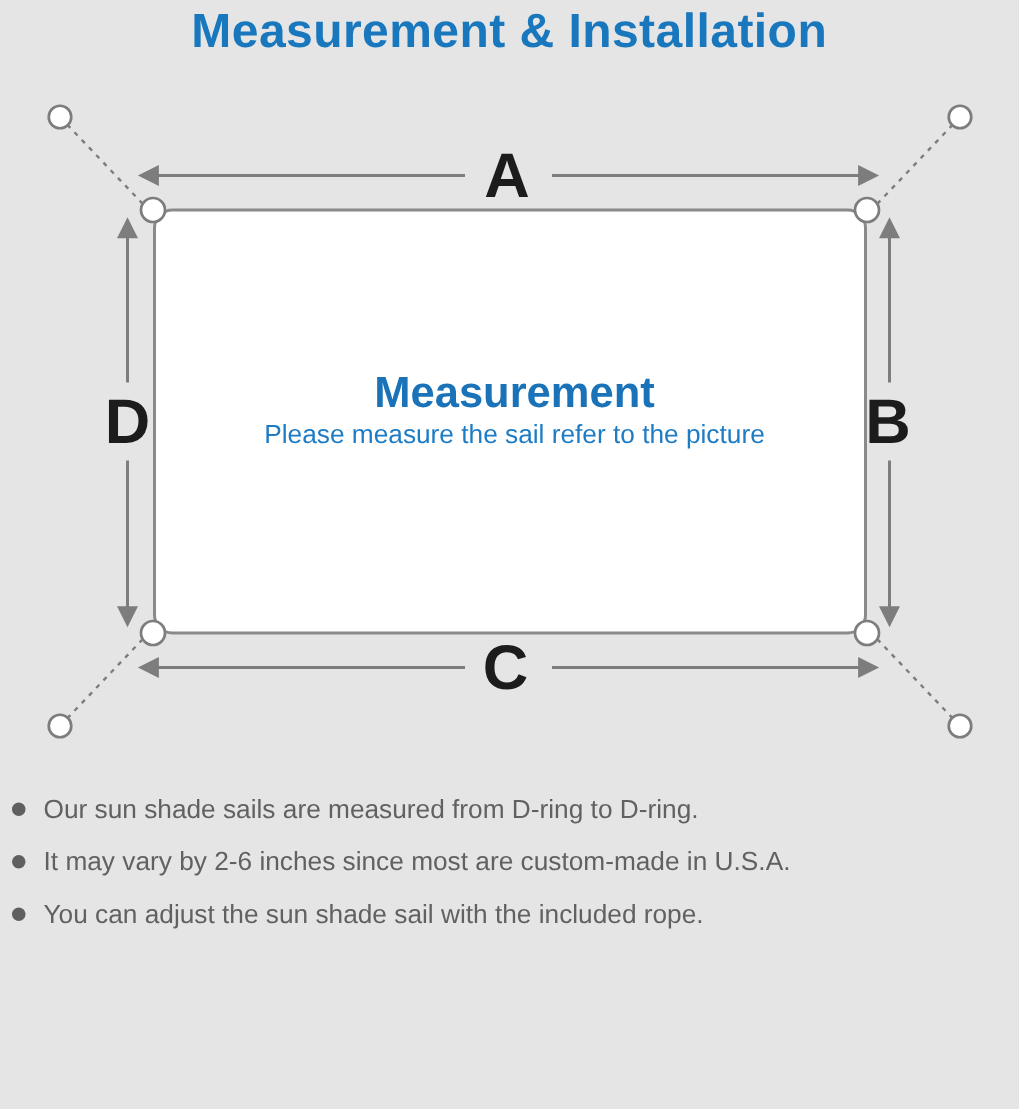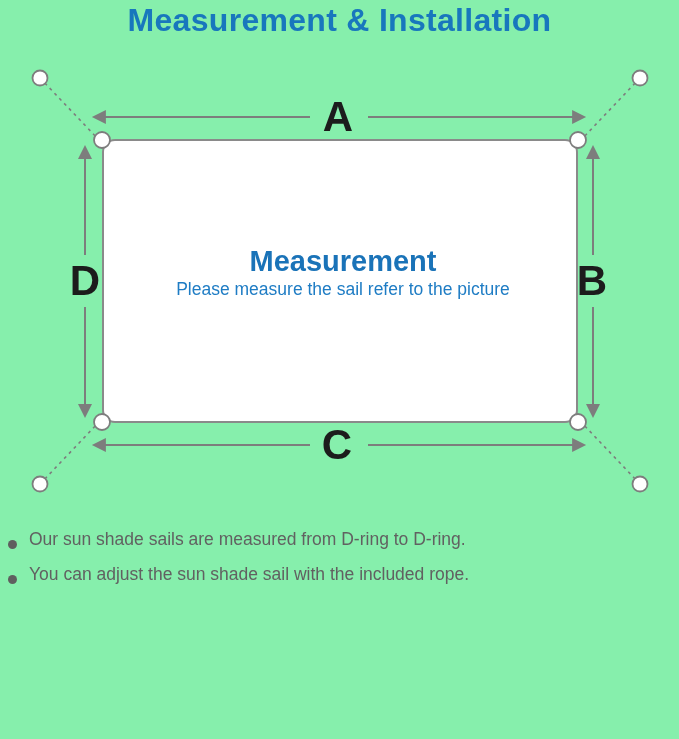--- a/index.html
+++ b/index.html
@@ -5,21 +5,21 @@
   html, body {
     margin: 0;
     padding: 0;
     background: #ffffff;
     font-family: "Liberation Sans", sans-serif;
   }
   .page {
     position: relative;
     width: 679px;
     height: 739px;
-    background: #86efac;
+    background: #e5e5e5;
     overflow: hidden;
   }
   .page-title {
     position: absolute;
     top: 0;
     left: 0;
     width: 679px;
     text-align: center;
     font-size: 32px;
     font-weight: bold;
@@ -51,21 +51,21 @@
     fill: #1e7cc4;
   }
   .notes {
     position: absolute;
     top: 529px;
     left: 6px;
     width: 662px;
   }
   .note-item {
     display: flex;
-    align-items: flex-end;
+    align-items: flex-start;
     margin-bottom: 15px;
     color: #616161;
     font-size: 17.5px;
     line-height: 20px;
   }
   .bullet-dot {
     flex: 0 0 auto;
     width: 9px;
     height: 9px;
     border-radius: 50%;
@@ -127,17 +127,21 @@
     <text class="center-subtitle" x="343" y="240" text-anchor="middle">Please measure the sail refer to the picture</text>
   </svg>
 
   <div class="notes">
     <div class="note-item">
       <span class="bullet-dot"></span>
       <span class="note-text">Our sun shade sails are measured from D-ring to D-ring.</span>
     </div>
     <div class="note-item">
       <span class="bullet-dot"></span>
+      <span class="note-text">It may vary by 2-6 inches since most are custom-made in U.S.A.</span>
+    </div>
+    <div class="note-item">
+      <span class="bullet-dot"></span>
       <span class="note-text">You can adjust the sun shade sail with the included rope.</span>
     </div>
   </div>
 
 </div>
 
 </body></html>

